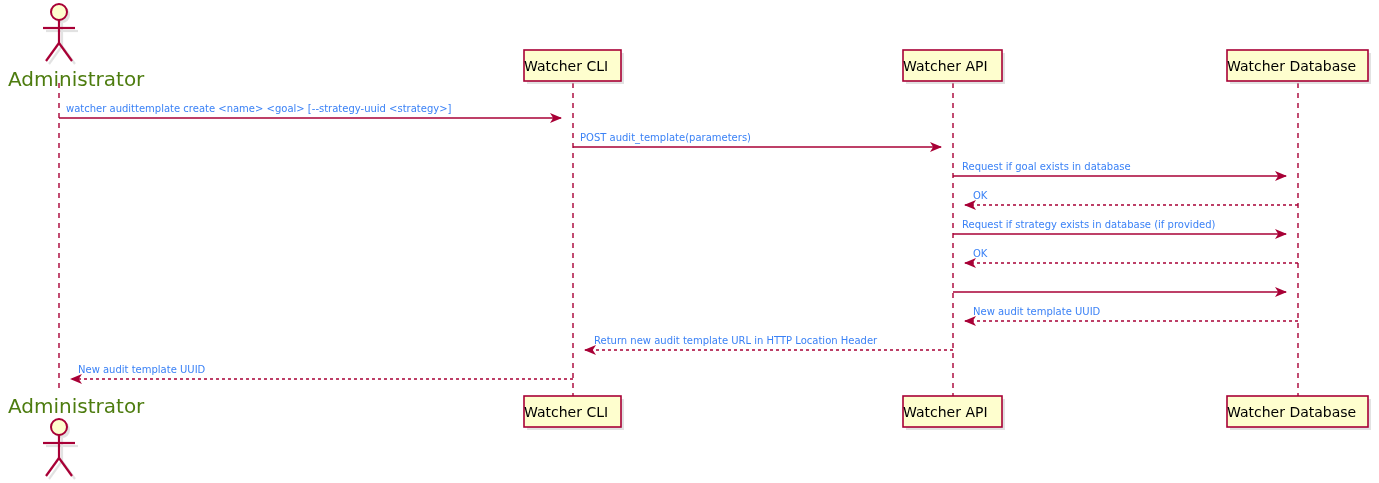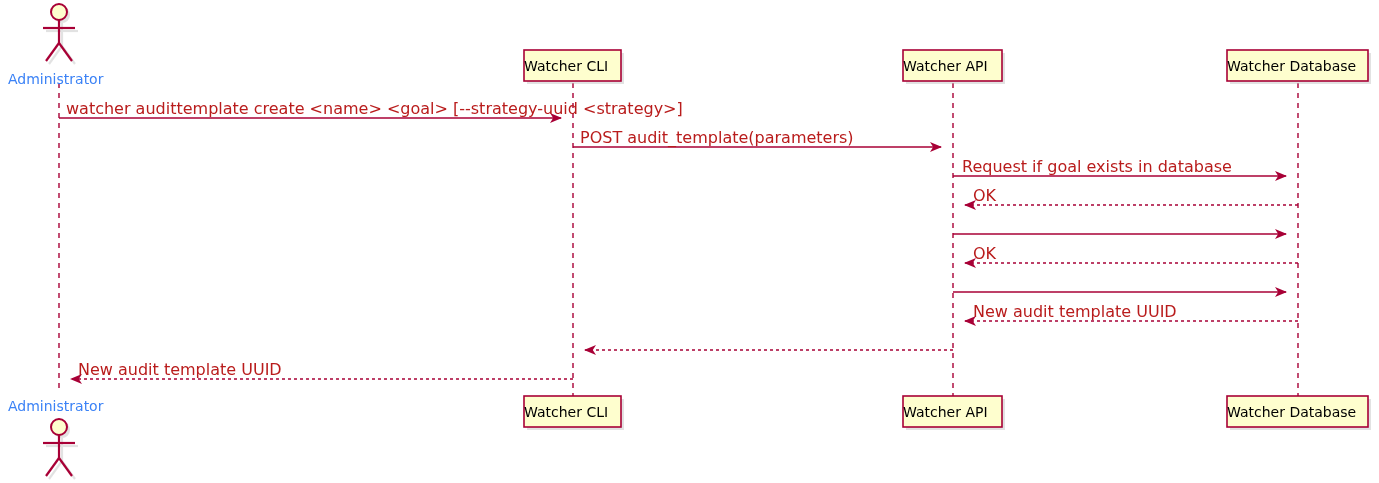--- a/index.html
+++ b/index.html
@@ -16,40 +16,40 @@
     overflow: hidden;
   }
   #diagram-svg {
     position: absolute;
     left: 0;
     top: 0;
   }
   .msg-label {
     position: absolute;
     font-family: "DejaVu Sans", sans-serif;
-    font-size: 16px;
-    color: #b91c1c;
+    font-size: 10px;
+    color: #3b82f6;
     white-space: nowrap;
     line-height: 15px;
     text-align: right;
   }
   .participant-label {
     position: absolute;
     font-family: "DejaVu Sans", sans-serif;
     font-size: 14px;
     color: #000000;
     white-space: nowrap;
     text-align: left;
     line-height: 18px;
   }
   .actor-label {
     position: absolute;
     font-family: "DejaVu Sans", sans-serif;
-    font-size: 14px;
-    color: #3b82f6;
+    font-size: 20px;
+    color: #4d7c0f;
     white-space: nowrap;
     line-height: 18px;
   }
 </style>
 </head>
 <body>
 
 <div id="diagram-root">
 
   <svg id="diagram-svg" width="1379" height="483">
@@ -162,22 +162,24 @@
   <div class="participant-label" style="left:1227px; top:403px; width:141px;">Watcher Database</div>
 
   <div class="msg-label" style="left:66px; top:101px;">watcher audittemplate create &lt;name&gt; &lt;goal&gt; [--strategy-uuid &lt;strategy&gt;]</div>
 
   <div class="msg-label" style="left:962px; top:159px;">Request if goal exists in database</div>
 
   <div class="msg-label" style="left:580px; top:130px;">POST audit_template(parameters)</div>
 
   <div class="msg-label" style="left:973px; top:188px;">OK</div>
 
+  <div class="msg-label" style="left:962px; top:217px;">Request if strategy exists in database (if provided)</div>
 
   <div class="msg-label" style="left:973px; top:246px;">OK</div>
 
 
   <div class="msg-label" style="left:973px; top:304px;">New audit template UUID</div>
 
+  <div class="msg-label" style="left:594px; top:333px;">Return new audit template URL in HTTP Location Header</div>
 
   <div class="msg-label" style="left:78px; top:362px;">New audit template UUID</div>
 
 </div>
 
 </body></html>

